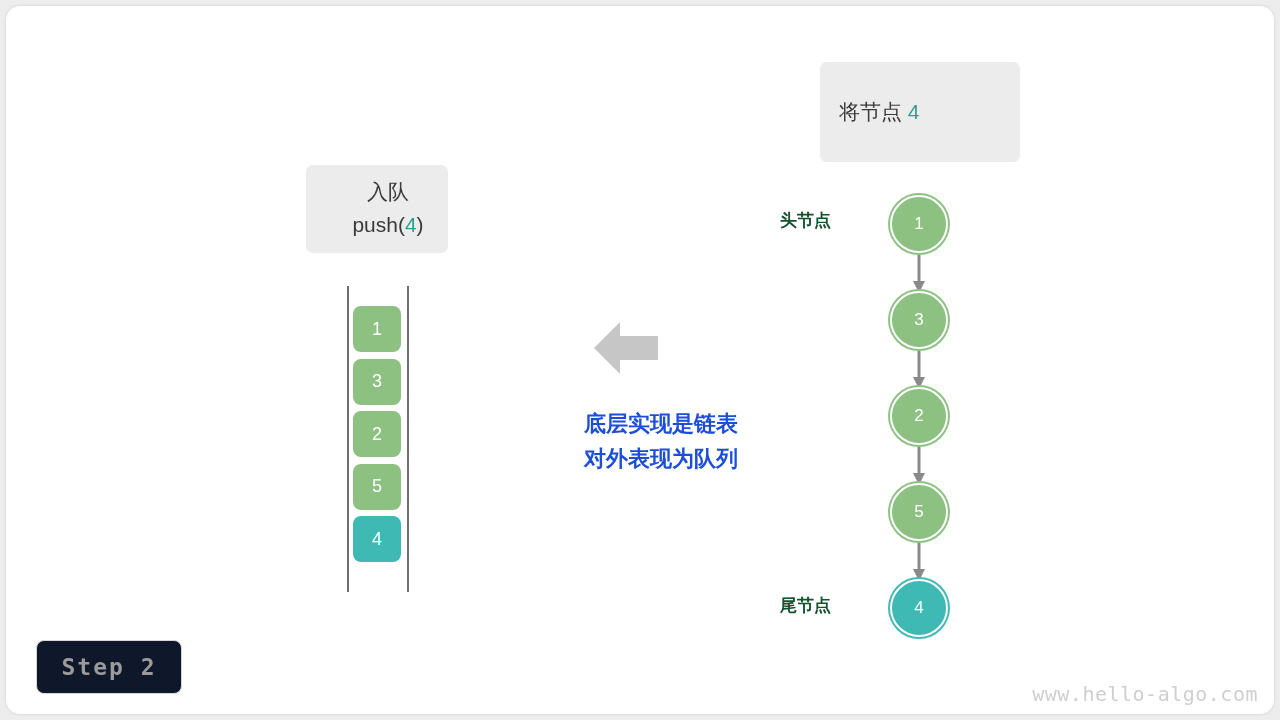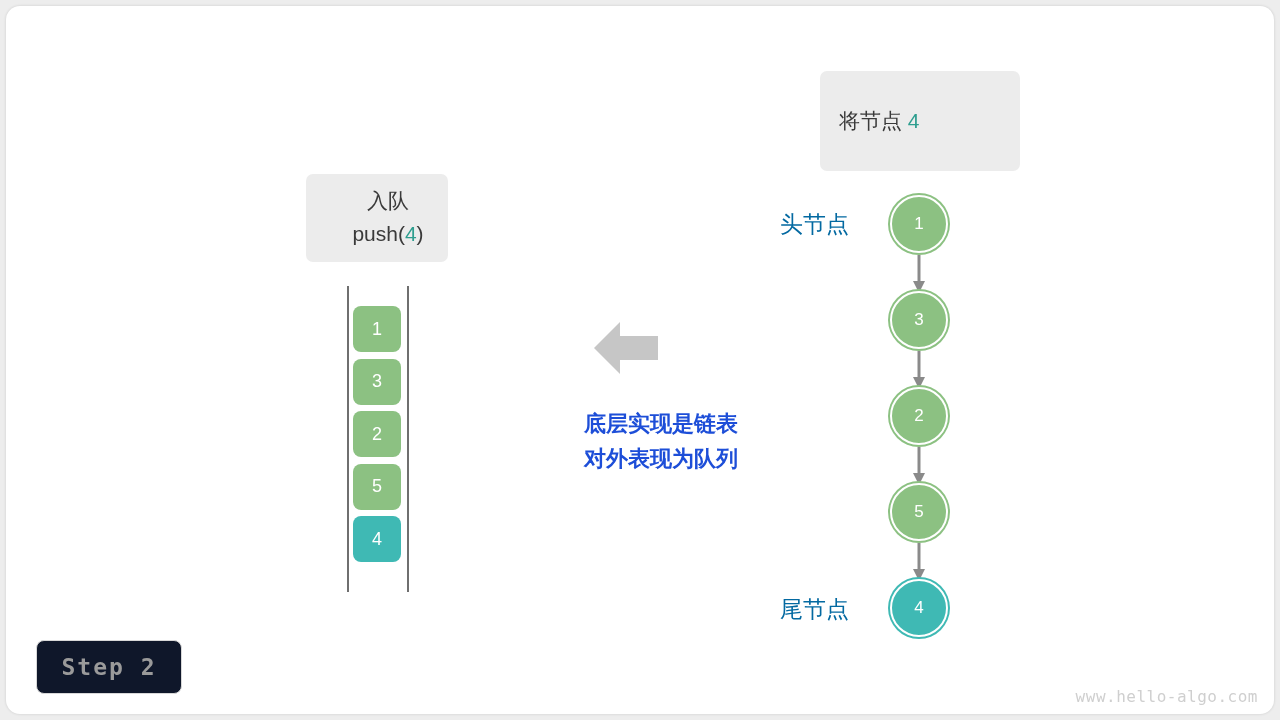--- a/index.html
+++ b/index.html
@@ -30,21 +30,20 @@
   
   .callout {
     position: absolute;
     background: #ececec;
     border-radius: 7px;
     color: #3a3a3a;
     display: flex;
     flex-direction: column;
     justify-content: center;
     box-sizing: border-box;
-    margin-top: 9px;
   }
   .callout .line {
     white-space: pre;
     line-height: 1.55;
   }
   .callout .accent { color: #2e9e8f; }
 
   #callout-push {
     left: 306px; top: 165px; width: 142px; height: 88px;
     padding-left: 22px;
@@ -131,23 +130,23 @@
     border: 2px solid #ffffff;
     box-shadow: 0 0 0 2px #3fb9b4;
   }
   .connector {
     position: absolute;
     left: 137px;
     width: 14px;
   }
   .node-label {
     position: absolute;
-    color: #0369a1;
-    font-size: 23px;
-    font-weight: normal;
+    color: #14532d;
+    font-size: 17px;
+    font-weight: bold;
     white-space: pre;
   }
 
   
   #step-badge {
     position: absolute;
     left: 36px; top: 640px;
     width: 144px; height: 52px;
     border: 1px solid #d8d8d8;
     border-radius: 8px;
@@ -161,21 +160,21 @@
     align-items: center;
     justify-content: center;
   }
 
   
   #watermark {
     position: absolute;
     right: 22px; bottom: 14px;
     color: #cfcfcf;
     font-family: "DejaVu Sans Mono", "Liberation Mono", monospace;
-    font-size: 16px;
+    font-size: 20px;
     letter-spacing: 0.5px;
   }
 </style>
 </head>
 <body>
 
 <div id="canvas">
   <div class="card"></div>
 
   <div class="callout" id="callout-push">

